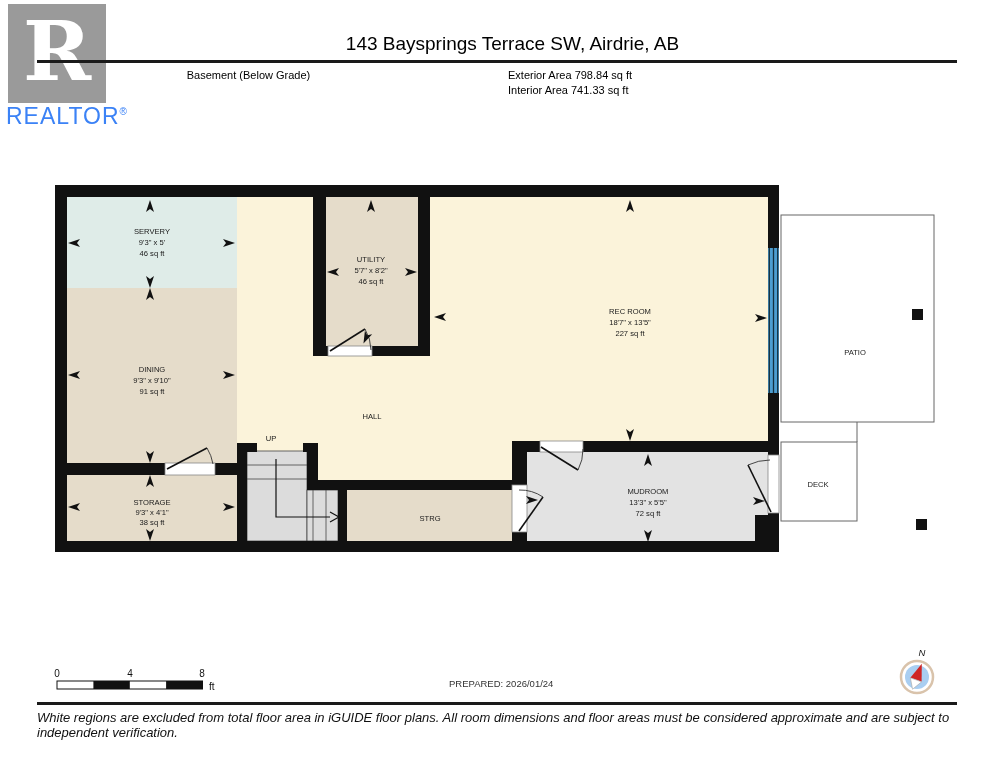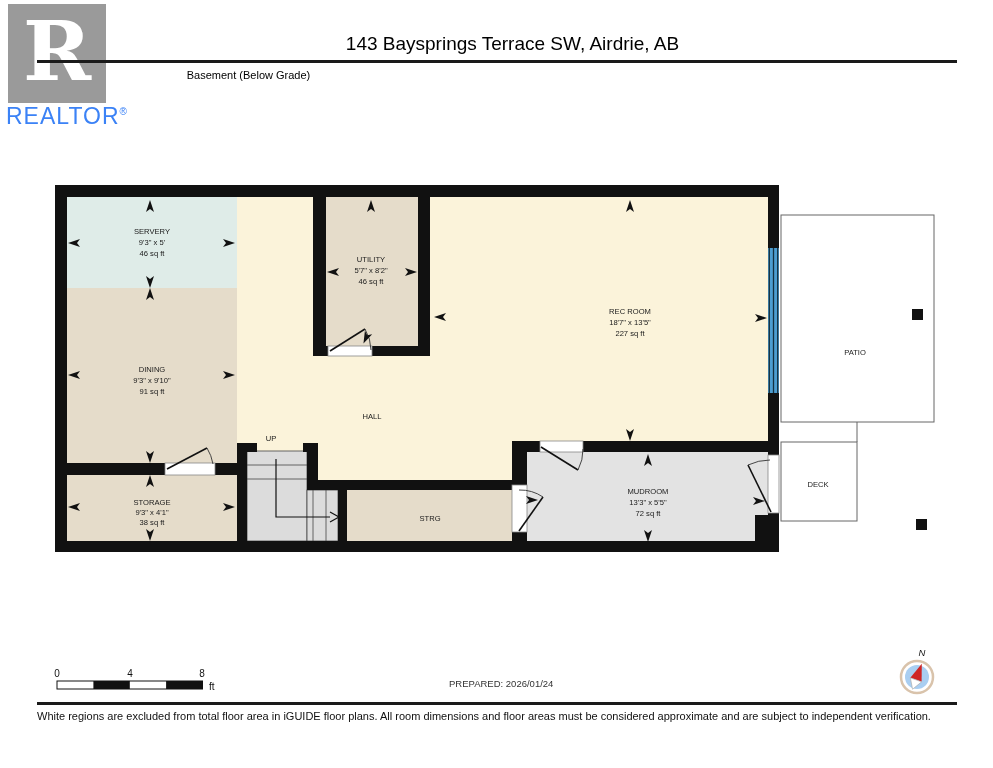--- a/index.html
+++ b/index.html
@@ -7,36 +7,40 @@
   .logo-box{position:absolute;left:8px;top:4px;width:98px;height:99px;background:#9a9a9a;display:flex;align-items:center;justify-content:center;z-index:1;}
   .logo-r{font-family:"DejaVu Serif",serif;font-weight:bold;font-size:82px;color:#ffffff;line-height:1;margin-top:-6px;}
   .realtor-text{position:absolute;left:6px;top:103px;font-size:23px;color:#3b82f6;letter-spacing:1px;z-index:1;}
   .realtor-text sup{font-size:10px;}
   .top-line{position:absolute;left:37px;top:60px;width:920px;height:3px;background:#1a1a1a;z-index:2;}
   .title{position:absolute;left:16px;top:33px;width:993px;text-align:center;font-size:19px;font-weight:normal;color:#000;}
   .subtitle{position:absolute;left:0;top:68px;width:993px;display:flex;font-size:11px;color:#000;line-height:15px;}
   .sub-left{width:497px;text-align:center;font-weight:normal;}
   .sub-right{margin-left:11px;text-align:left;}
   .bottom-line{position:absolute;left:37px;top:702px;width:920px;height:3px;background:#1a1a1a;}
-  .disclaimer{position:absolute;left:37px;top:710px;width:920px;font-size:11px;color:#111;}
+  .disclaimer{position:absolute;left:37px;top:710px;width:920px;font-size:13px;color:#111;font-style:italic;}
   svg text{font-family:"Liberation Sans",sans-serif;}
   .room-label{font-size:7.6px;fill:#1a1a1a;}
   .plan-line{stroke:#444;stroke-width:0.8;}
 </style>
 </head>
 <body>
 
 <div class="logo-box">
   <div class="logo-r">R</div>
 </div>
 <div class="realtor-text"><span>REALTOR</span><sup>®</sup></div>
 <div class="top-line"></div>
 <div class="title">143 Baysprings Terrace SW, Airdrie, AB</div>
 <div class="subtitle">
   <div class="sub-left">Basement (Below Grade)</div>
+  <div class="sub-right">
+    <div>Exterior Area 798.84 sq ft</div>
+    <div>Interior Area 741.33 sq ft</div>
+  </div>
 </div>
 
 <svg style="position:absolute;left:0;top:0;" width="993" height="768" viewBox="0 0 993 768">
 
   <g>
     <rect x="67" y="197" width="170" height="91" fill="#dfece8"></rect>
     <rect x="67" y="288" width="170" height="175" fill="#e5dcca"></rect>
     <rect x="67" y="475" width="170" height="66" fill="#e5dcca"></rect>
     <rect x="237" y="197" width="531" height="254" fill="#fbf3da"></rect>
     <rect x="318" y="451" width="194" height="29" fill="#fbf3da"></rect>

